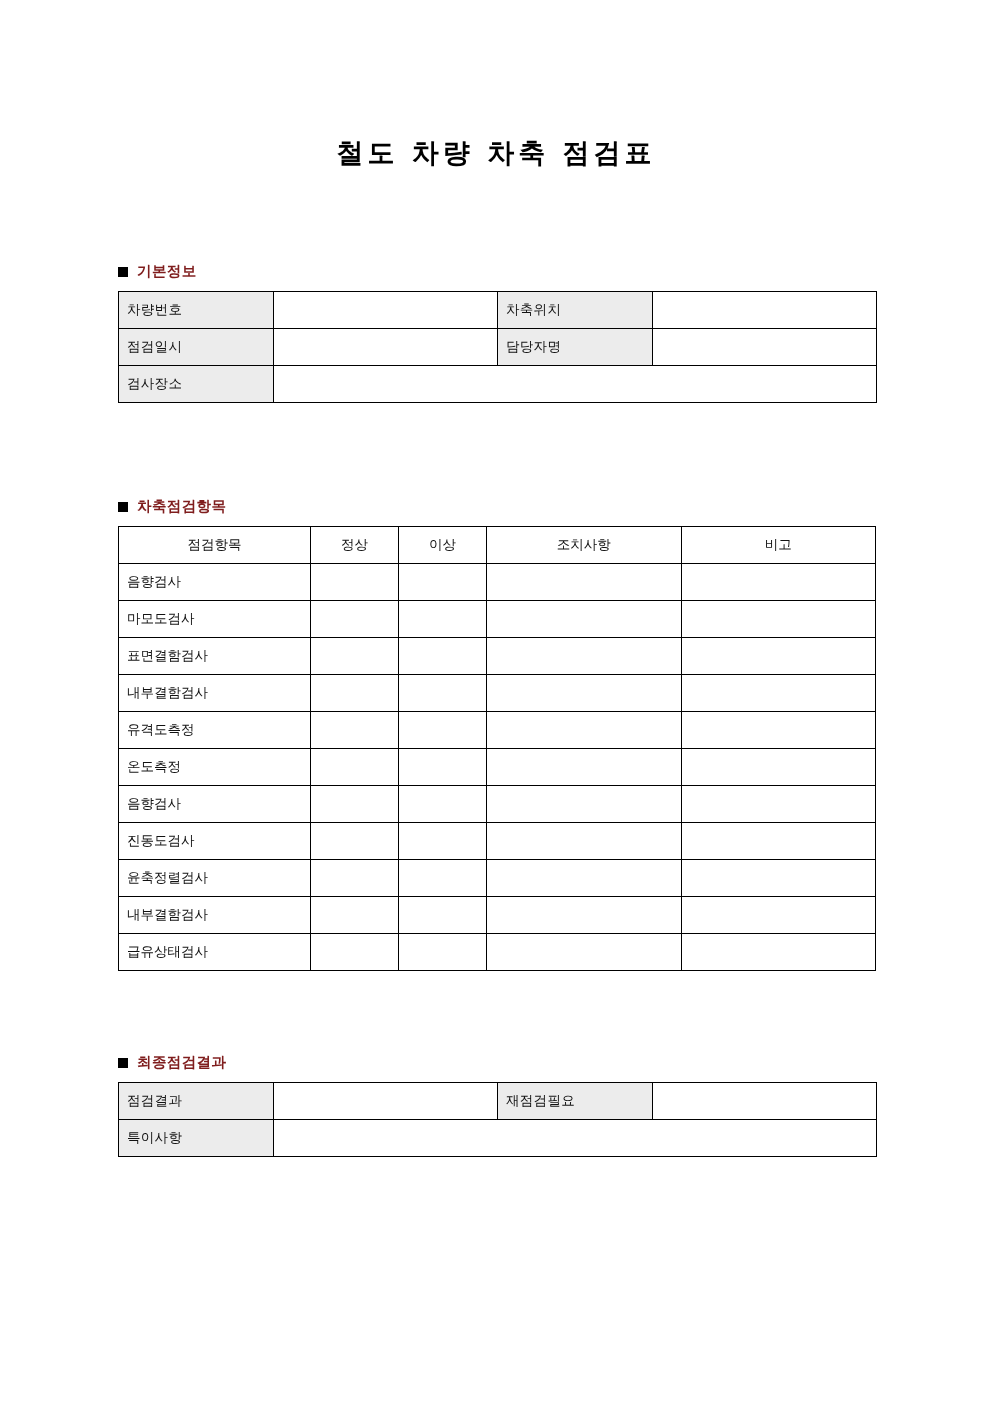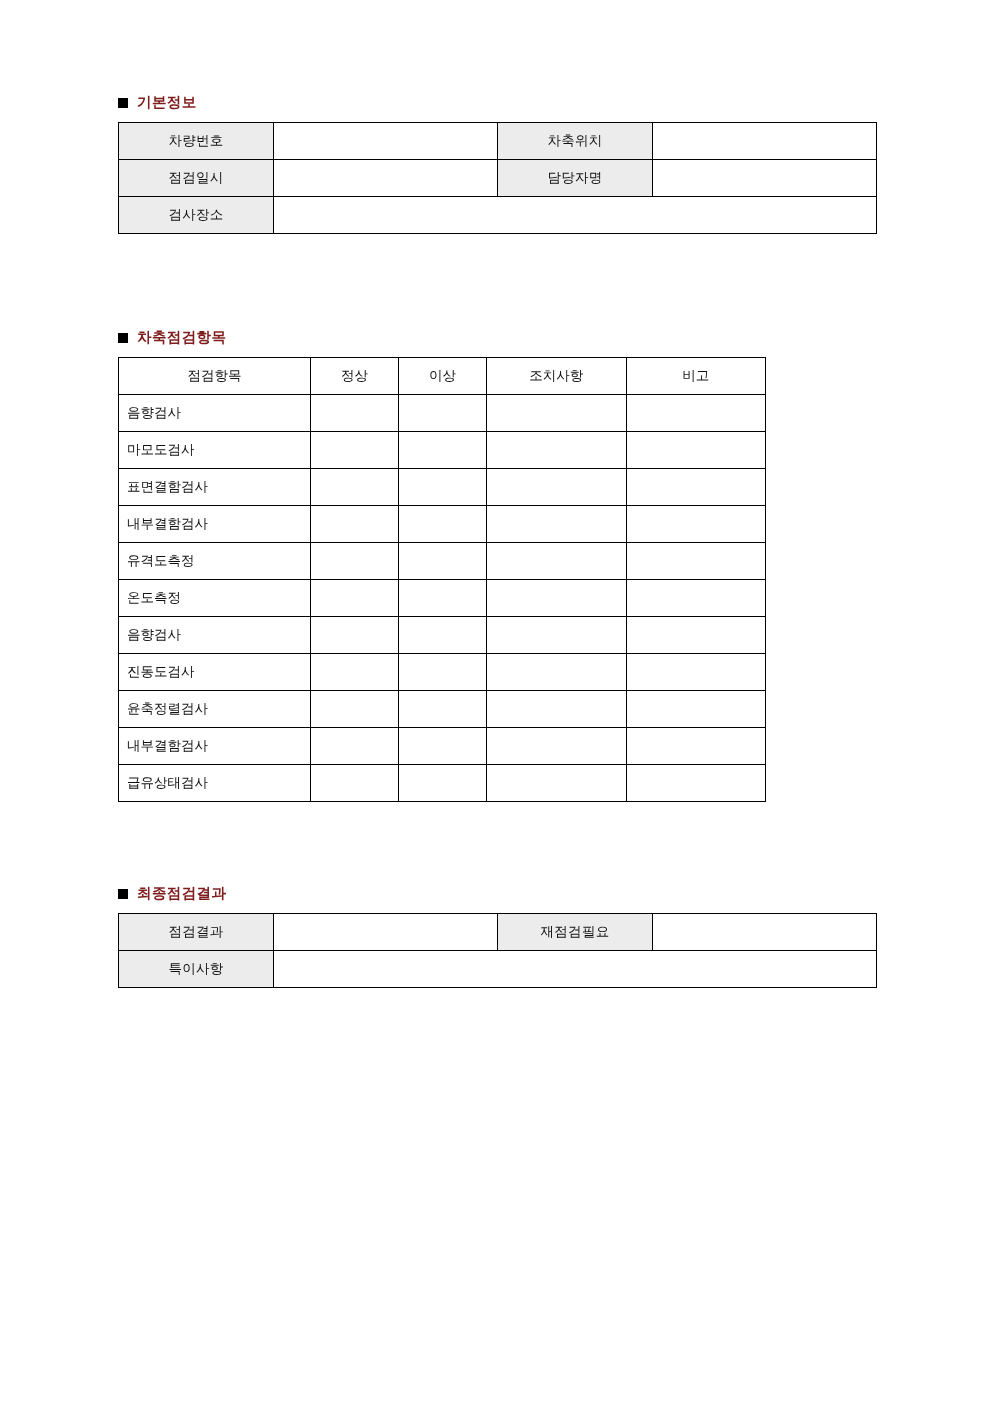--- a/index.html
+++ b/index.html
@@ -60,36 +60,35 @@
   }
 
   
   .sec-basic   { margin-top: 93px; }
   .sec-items   { margin-top: 94px; }
   .sec-result  { margin-top: 82px; }
 
   
   table.form-table {
     border-collapse: collapse;
-    width: 648px;
+    width: 758px;
     table-layout: fixed;
     border: 1.6px solid #000000;
   }
   table.form-table td, table.form-table th {
     border: 1px solid #000000;
     height: 37px;
     font-size: 13.5px;
     font-weight: normal;
     padding: 0 8px;
     color: #111;
     box-sizing: border-box;
   }
   td.lbl, th.lbl {
     background: #ececec;
-    text-align: center;
     letter-spacing: 0.3px;
   }
   td.val {
     background: #ffffff;
   }
 
   
   col.c-label { width: 155px; }
   col.c-value { width: 224px; }
 
@@ -116,20 +115,21 @@
   }
   table.items-table td.blank {
     background: #ffffff;
   }
 </style>
 </head>
 <body>
 
 <div class="page">
 
+  <h1 class="doc-title">철도 차량 차축 점검표</h1>
 
   <div class="section sec-basic">
     <div class="section-heading">
       <span class="bullet-square"></span>
       <span>기본정보</span>
     </div>
 
     <table class="form-table">
       <colgroup>
         <col class="c-label">

